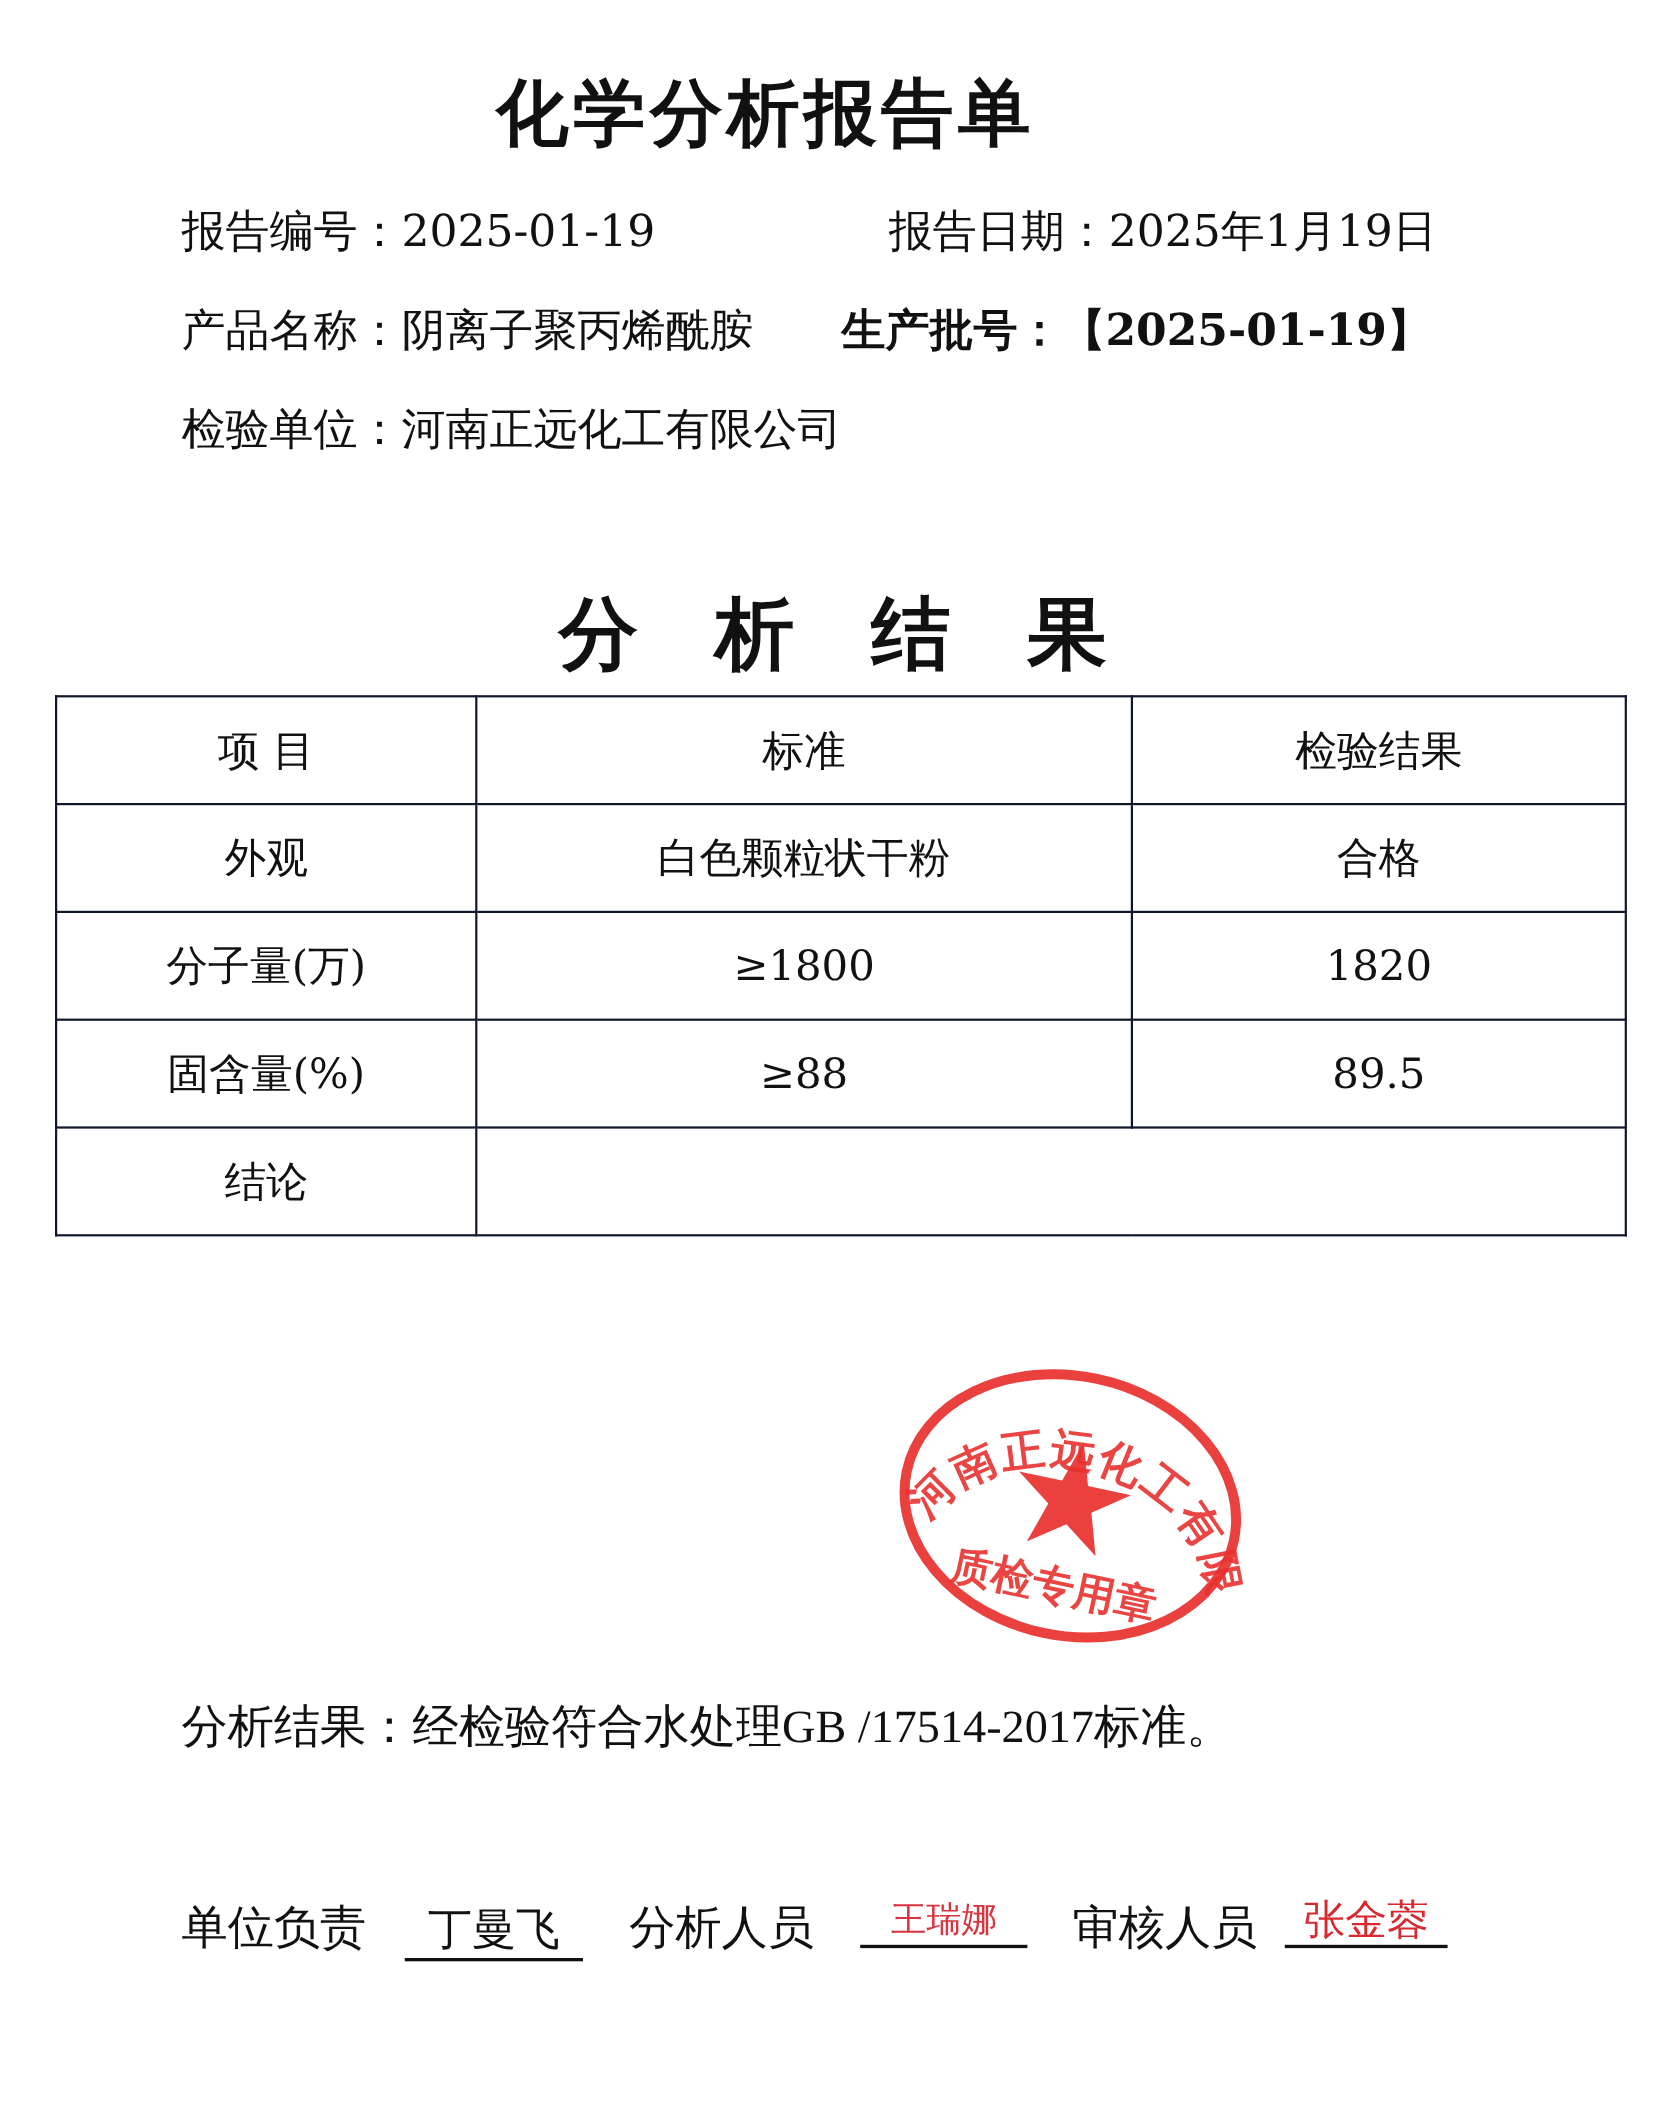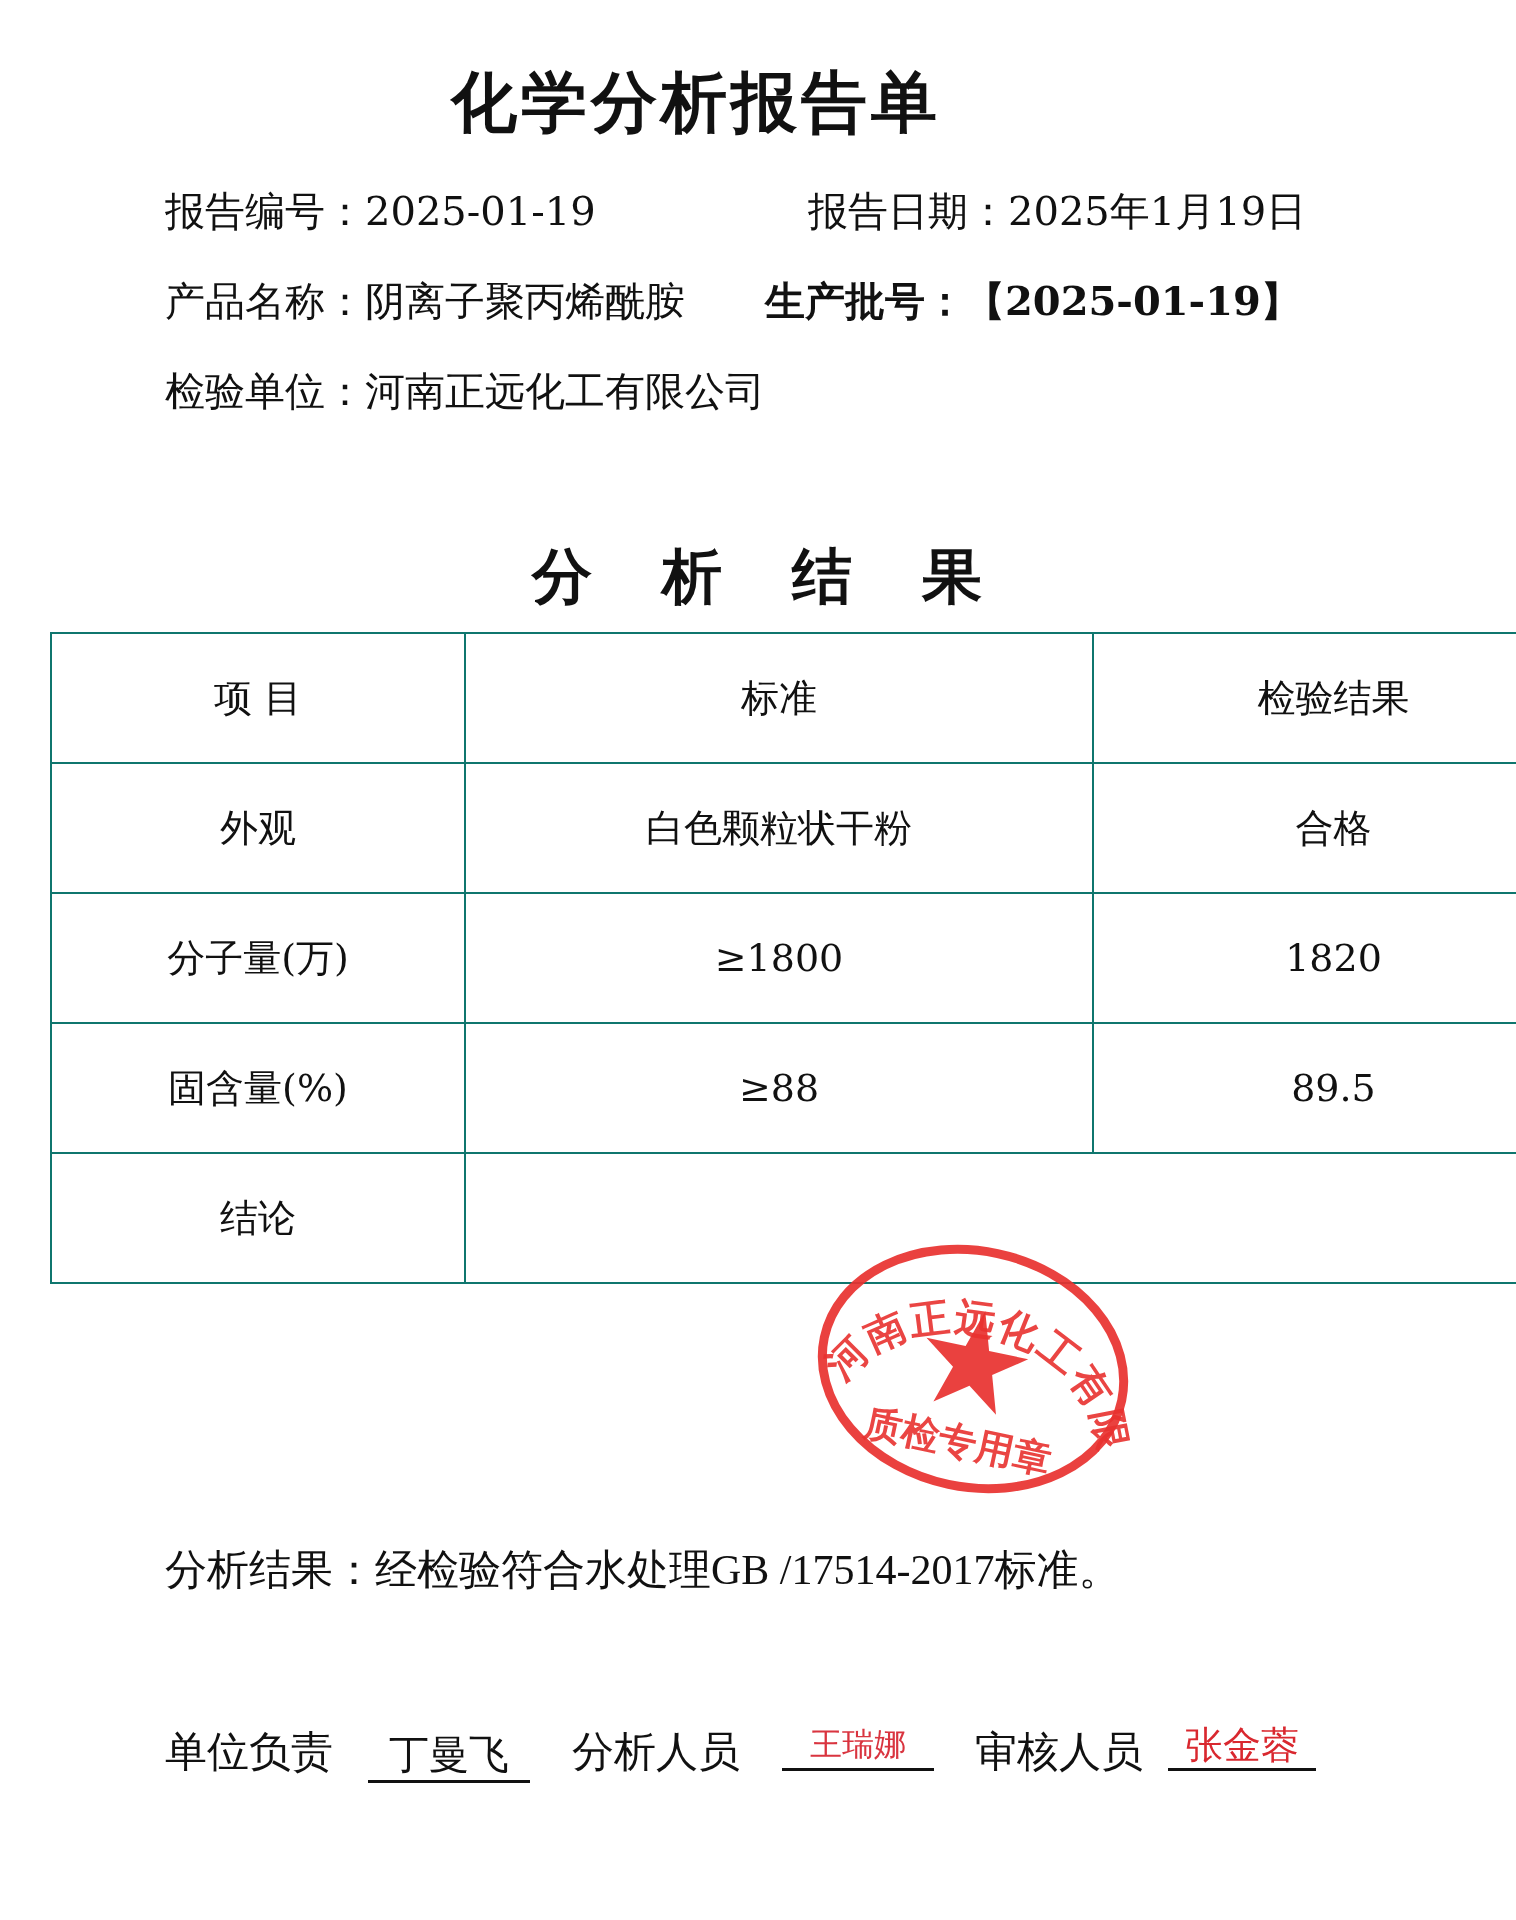--- a/index.html
+++ b/index.html
@@ -3,26 +3,26 @@
 <meta charset="utf-8">
 <style>
   html, body { margin:0; padding:0; background:#ffffff; }
   body { width:1516px; height:1920px; position:relative; overflow:hidden;
          font-family:"DejaVu Serif","Liberation Serif",serif; color:#111; }
   .abs { position:absolute; }
   .title { left:0; width:1392px; top:62px; text-align:center; font-size:66px;
            font-weight:bold; letter-spacing:4px; line-height:80px; }
   .info { font-size:40px; line-height:50px; white-space:nowrap; }
   .info .val { margin-left:0; }
-  .section-title { left:0; width:1516px; top:536px; text-align:center; font-size:60px;
+  .section-title { left:0; width:1516px; top:536px; text-align:center; font-size:72px;
                    font-weight:bold; line-height:80px; letter-spacing:70px; padding-left:68px; box-sizing:border-box; }
   table.results { position:absolute; left:50px; top:632px; width:1425px; border-collapse:collapse;
                   table-layout:fixed; }
-  table.results td { border:2px solid #0f766e; height:96px; text-align:center; vertical-align:middle;
-                     font-size:38px; padding:16px;margin-top:48px; }
+  table.results td { border:2px solid #0f172a; height:96px; text-align:center; vertical-align:middle;
+                     font-size:38px; padding:0;margin-top:48px; }
   table.results td.c1 { width:380px; }
   table.results td.c2 { width:594px; }
   table.results td.c3 { width:447px; }
   .conclusion { left:165px; top:1542px; font-size:42px; line-height:56px; white-space:nowrap; }
   .conclusion .en { font-family:"Liberation Serif",serif; }
   .sign { top:1722px; font-size:42px; line-height:60px; white-space:nowrap; }
   .sig-line { position:absolute; border-bottom:3px solid #111; height:0; }
   .sig-name { position:absolute; text-align:center; white-space:nowrap; }
   .stamp { left:808px; top:1238px; width:330px; height:262px; }
 </style>

